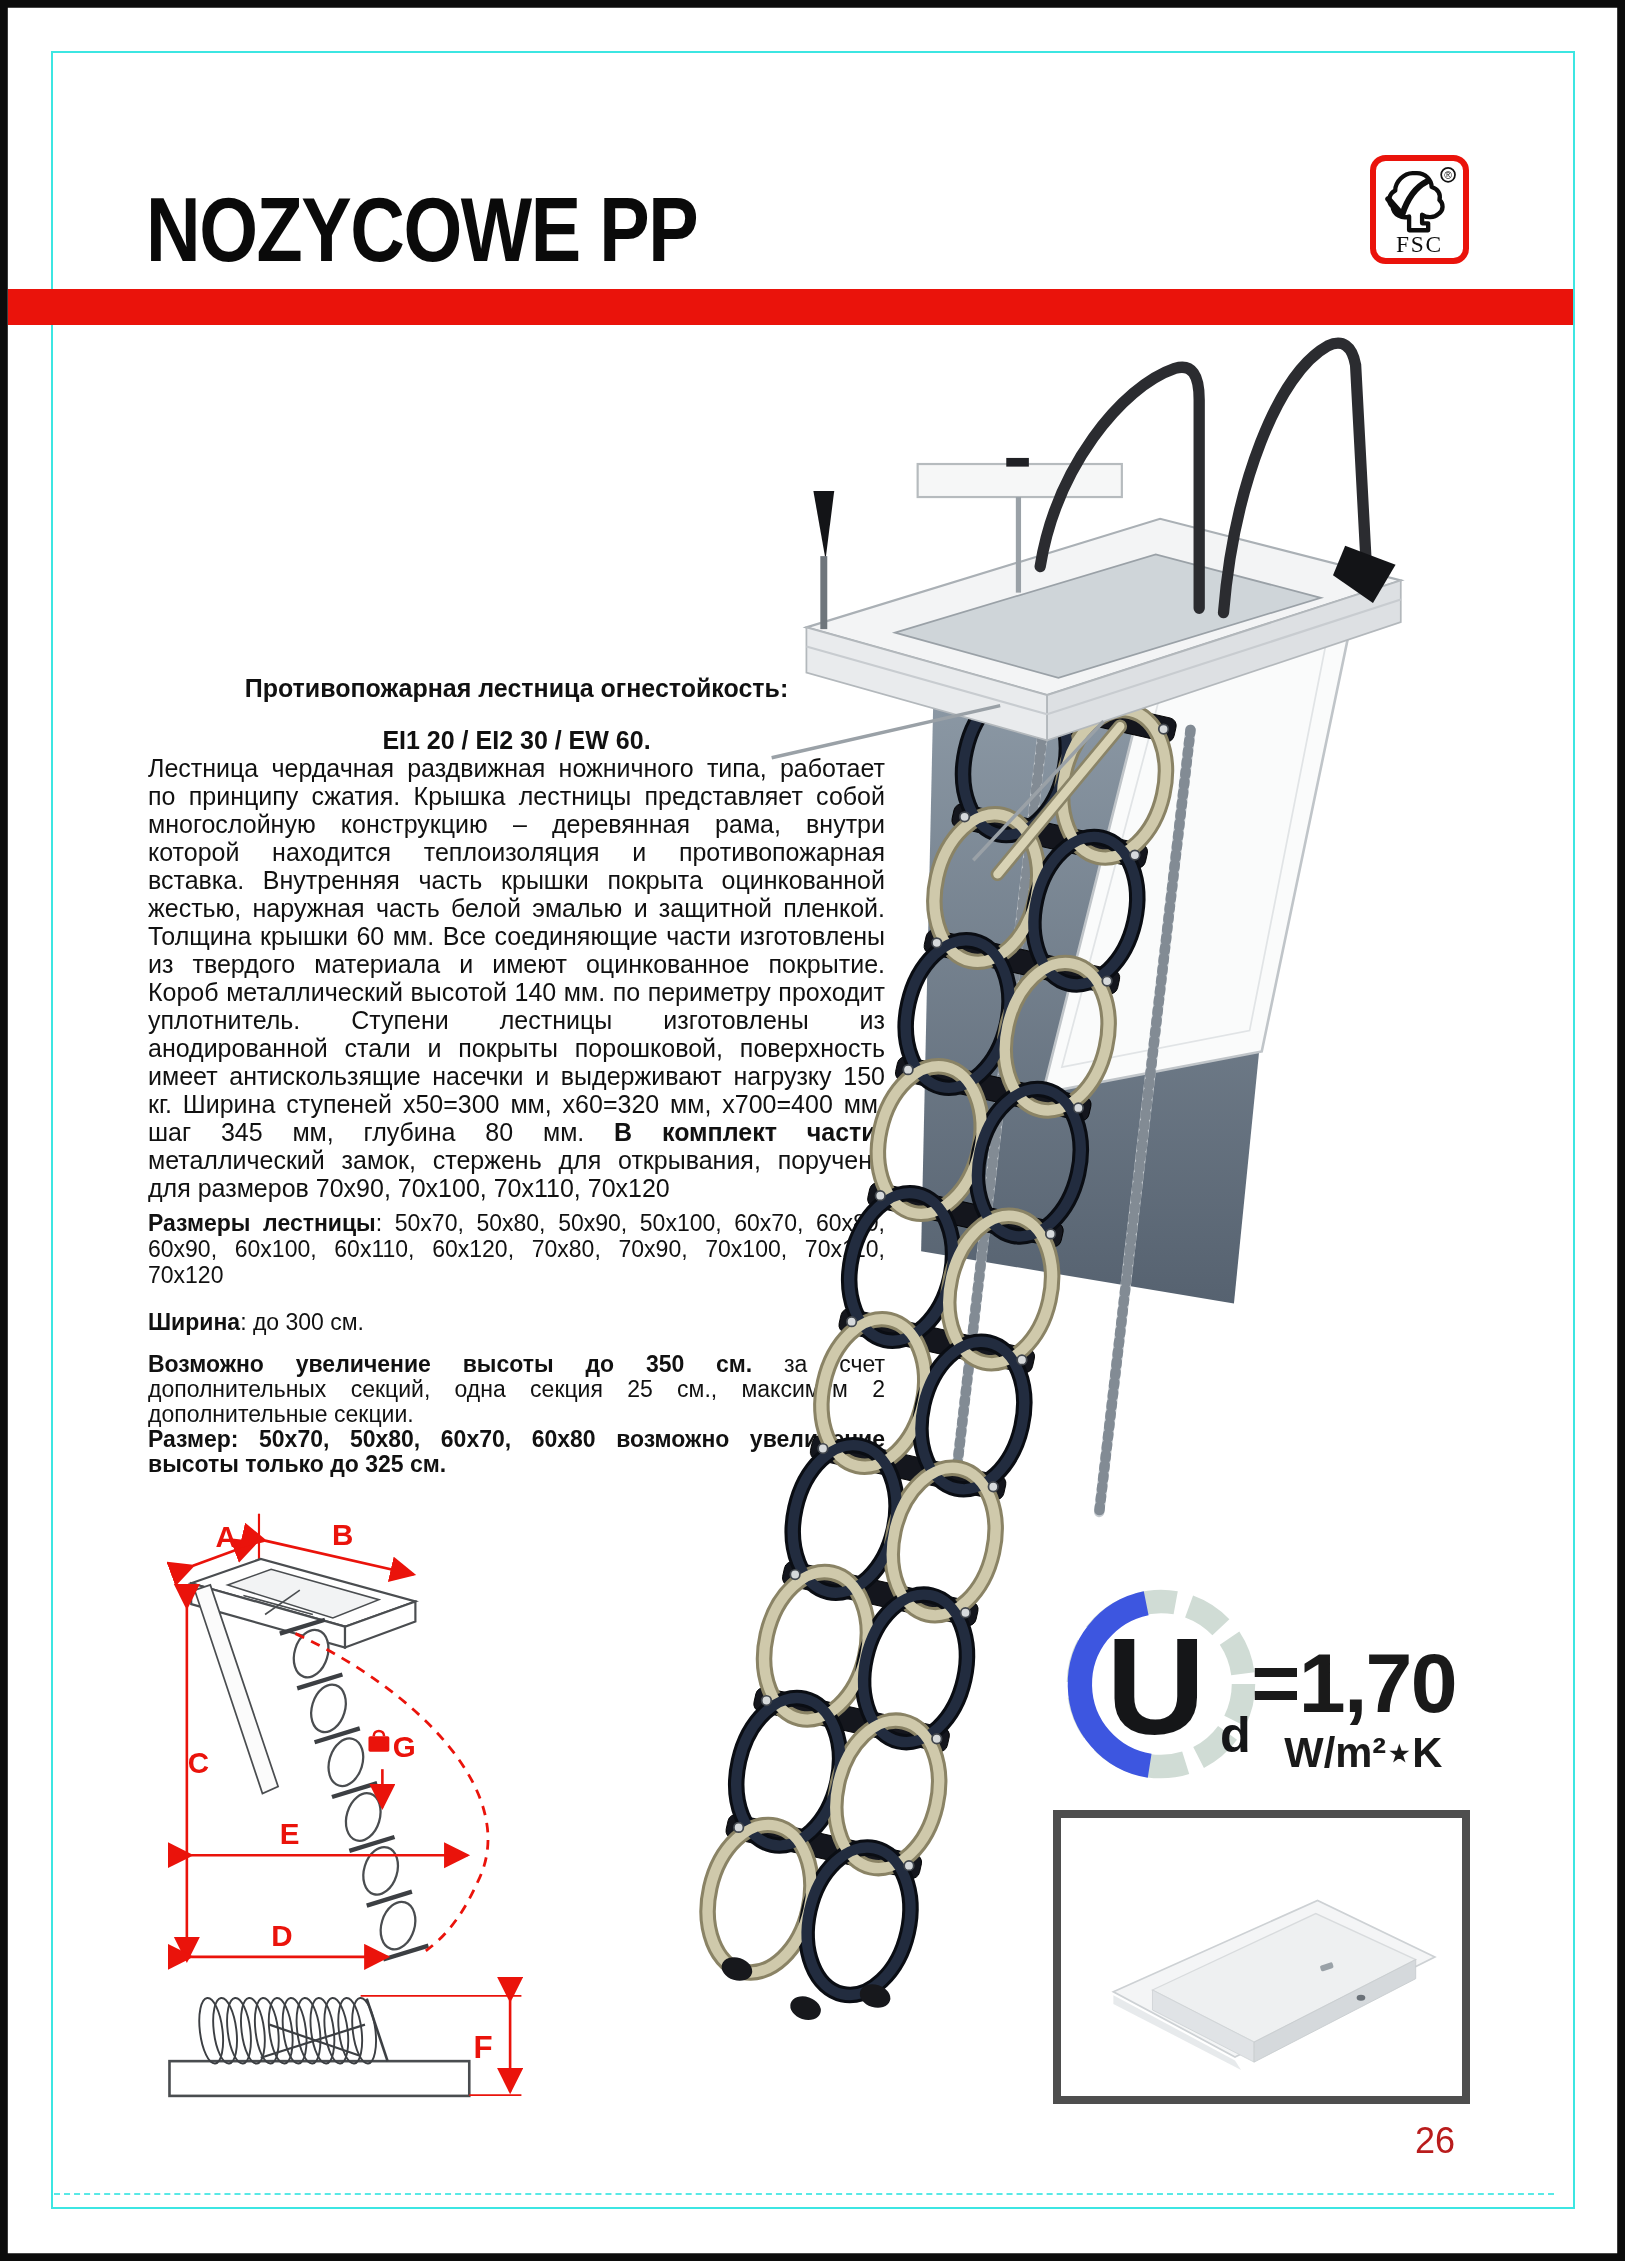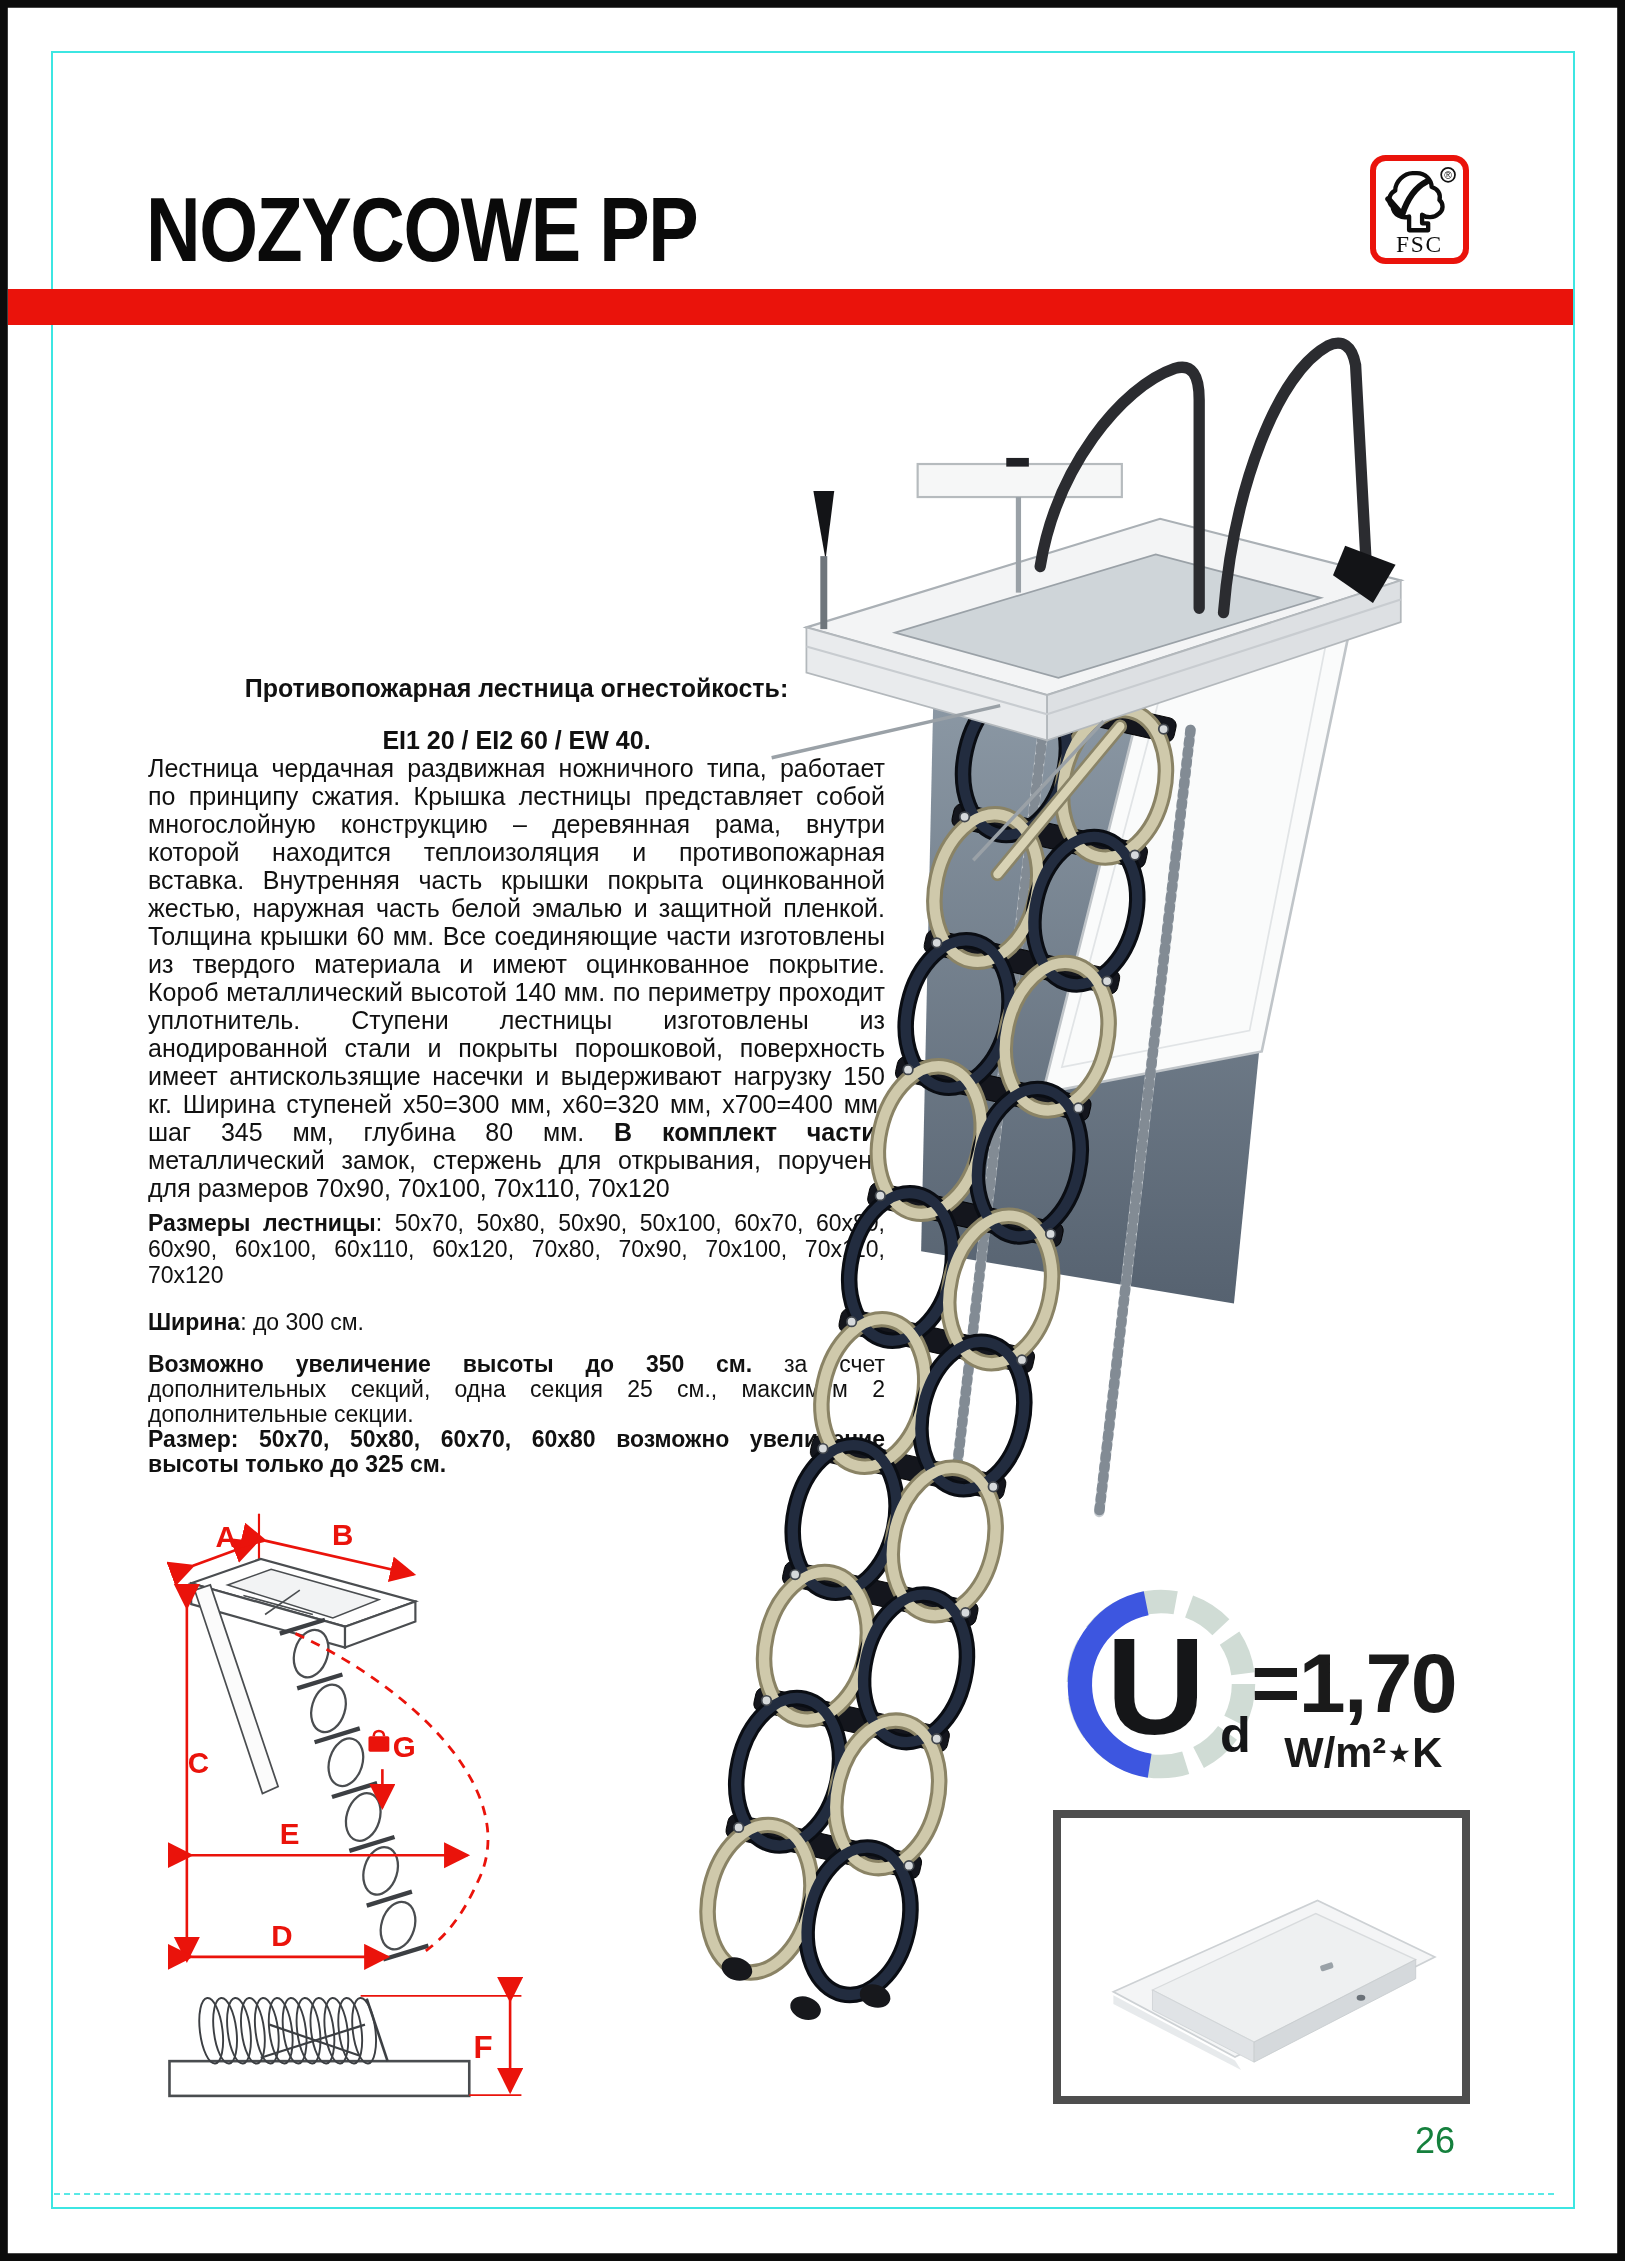--- a/index.html
+++ b/index.html
@@ -34,21 +34,21 @@
   }
   .txt{left:148px;width:737px;line-height:28px;font-size:25px;text-align:justify;}
   .desc{top:650px;}
   .desc .hd{font-weight:bold;text-align:center;margin-top:24px;}
   .small{font-size:23px;line-height:26px;}
   .sizes{top:1210px;}
   .height-line{top:1309px;}
   .extend{top:1352px;line-height:25px;}
   b{font-weight:bold;}
   .dims-line{left:148px;top:1477px;font-size:33px;letter-spacing:0.4px;white-space:nowrap;}
-  .pagenum{left:1415px;top:2120px;font-size:36px;color:#15803d;}
+  .pagenum{left:1415px;top:2120px;font-size:36px;color:#b91c1c;}
   .photo2{
     left:1053px;top:1810px;width:401px;height:278px;background:#fff;
     border:8.7px solid #4e4e4e;
   }
   svg text{font-family:"Liberation Sans", sans-serif;}
   .dimlab{fill:var(--accent_red);font-weight:bold;font-size:34px;}
   .flab{fill:var(--accent_red);font-weight:bold;font-size:36px;}
   .fsc-serif{font-family:"Liberation Serif", serif;}
 </style>
 </head>
@@ -67,21 +67,21 @@
       <circle cx="83" cy="16" r="8" fill="none" stroke="#111" stroke-width="2"></circle>
       <text x="83" y="21" font-size="12" text-anchor="middle" fill="#111">®</text>
       <path d="M47,14 C57,14 64,22 64,30 C71,32 75,38 73,45 C78,49 78,57 72,61 C67,66 58,66 53,62 L53,72 L60,72 L60,80 L38,80 L38,64 C30,67 20,62 19,53 C13,48 14,38 22,34 C22,24 32,14 42,14 Z" fill="none" stroke="#0d0d0d" stroke-width="5" stroke-linejoin="round"></path>
       <path d="M14,44 L30,62 C36,44 46,30 58,24" fill="none" stroke="#0d0d0d" stroke-width="7" stroke-linecap="round" stroke-linejoin="round"></path>
       <text x="50" y="105" class="fsc-serif" font-size="27" letter-spacing="2" text-anchor="middle" fill="#0d0d0d">FSC</text>
     </svg>
   </div>
 
   <div class="abs txt desc">
     <div class="hd">Противопожарная лестница огнестойкость:</div>
-    <div class="hd">EI1 20 / EI2 60 / EW 40.</div>
+    <div class="hd">EI1 20 / EI2 30 / EW 60.</div>
     <span>Лестница чердачная раздвижная ножничного типа, работает по принципу сжатия. Крышка лестницы представляет собой многослойную конструкцию – деревянная рама, внутри которой находится теплоизоляция и противопожарная вставка. Внутренняя часть крышки покрыта оцинкованной жестью, наружная часть белой эмалью и защитной пленкой. Толщина крышки 60 мм. Все соединяющие части изготовлены из твердого материала и имеют оцинкованное покрытие. Короб металлический высотой 140 мм. по периметру проходит уплотнитель. Ступени лестницы изготовлены из анодированной стали и покрыты порошковой, поверхность имеет антискользящие насечки и выдерживают нагрузку 150 кг. Ширина ступеней x50=300 мм, x60=320 мм, x700=400 мм. шаг 345 мм, глубина 80 мм.</span>
     <span> </span>
     <b>В комплект части:</b><span> металлический замок, стержень для открывания, поручень для размеров 70x90, 70x100, 70x110, 70x120</span>
   </div>
 
   <div class="abs txt small sizes">
     <b>Размеры лестницы</b><span>: 50x70, 50x80, 50x90, 50x100, 60x70, 60x80, 60x90, 60x100, 60x110, 60x120, 70x80, 70x90, 70x100, 70x110, 70x120</span>
   </div>
 
   <div class="abs txt small height-line">

